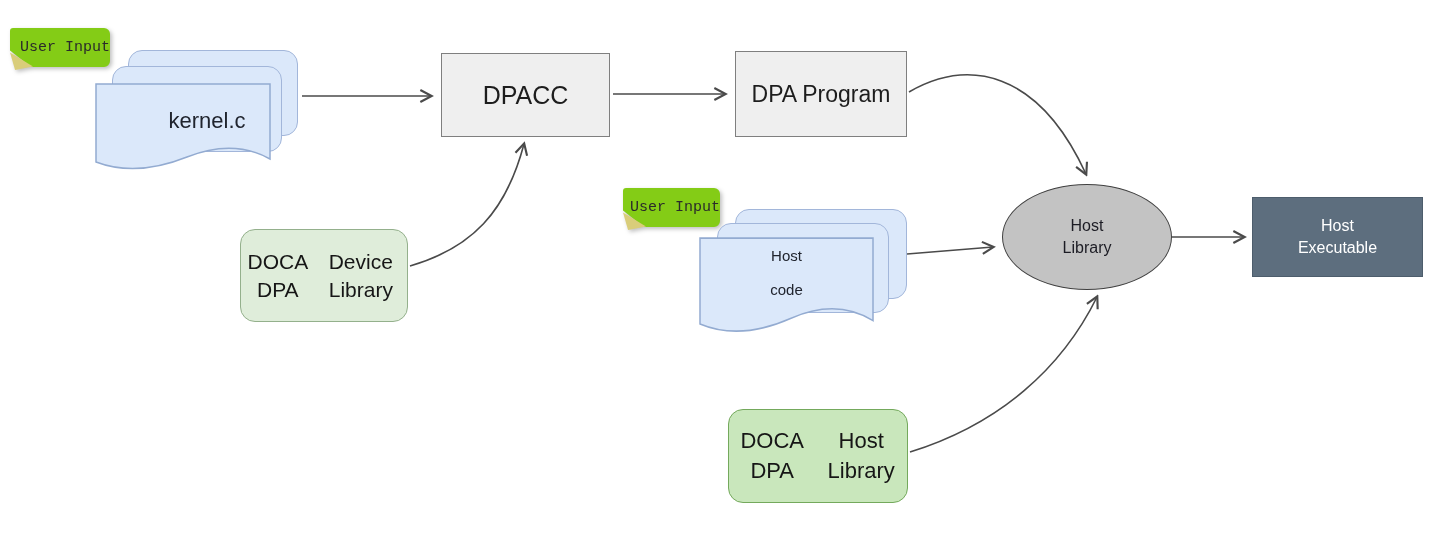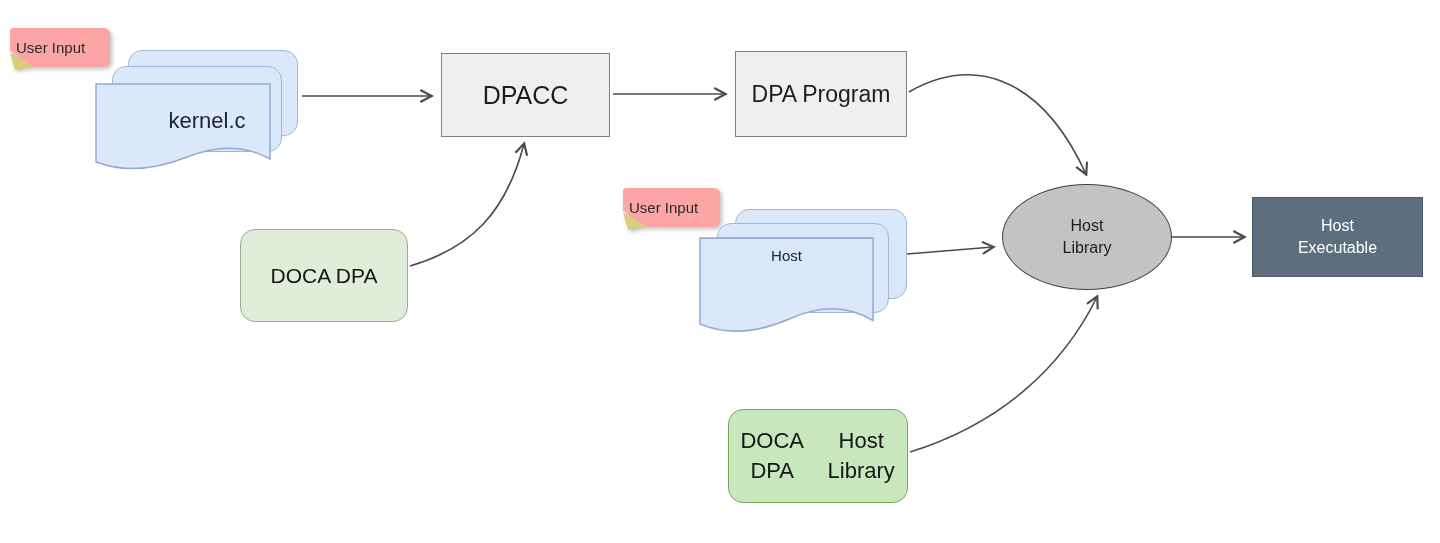--- a/index.html
+++ b/index.html
@@ -24,27 +24,28 @@
   .edges-layer path { stroke: #4a4a4a; stroke-width: 1.6; fill: none; }
 
   
   .note {
     position: absolute;
     filter: drop-shadow(2px 2px 2px rgba(0,0,0,0.25));
   }
   .note-body {
     position: absolute;
     inset: 0;
-    background: #fca5a5;
+    background: #84cc16;
     border-radius: 3px 6px 6px 3px;
     clip-path: polygon(0 0, 100% 0, 100% 100%, 21px 100%, 0 58%);
     display: flex;
     align-items: center;
-    justify-content: flex-start;
+    justify-content: flex-end;
     padding-left: 6px;
+    font-family: Liberation Mono, monospace;
   }
   .note-fold {
     position: absolute;
     left: 0;
     bottom: -3px;
     width: 23px;
     height: 20px;
     background: #d9cd7a;
     clip-path: polygon(0 12%, 100% 82%, 22% 100%);
   }
@@ -171,38 +172,40 @@
   <div class="proc-box" style="left:735px; top:51px; width:172px; height:86px; font-size:23px;">
     <span>DPA Program</span>
   </div>
 
   <div class="proc-box" style="left:441px; top:53px; width:169px; height:84px; font-size:25px;">
     <span>DPACC</span>
   </div>
 
   <div class="lib-box lib-device" style="left:240px; top:229px; width:168px; height:93px;">
     <div>DOCA DPA</div>
+    <div>Device Library</div>
   </div>
 
   <div class="note" style="left:623px; top:188px; width:97px; height:39px;">
     <div class="note-body">
       <span class="note-label">User Input</span>
     </div>
     <div class="note-fold"></div>
   </div>
 
   <div class="doc-stack" style="left:699px; top:209px; width:208px; height:126px;">
     <div class="doc-back" style="left:36px; top:0; width:172px; height:90px;"></div>
     <div class="doc-back" style="left:18px; top:14px; width:172px; height:90px;"></div>
     <div class="doc-front" style="left:0; top:28px; width:175px; height:99px;">
       <svg viewBox="0 0 176 90" preserveAspectRatio="none">
         <path d="M1,1 L175,1 L175,76 C150,62 122,62 92,74 C62,86 30,90 1,79 Z"></path>
       </svg>
       <div class="doc-label multi" style="top:2px;">
         <div>Host</div>
+        <div>code</div>
       </div>
     </div>
   </div>
 
   <div class="ellipse-node" style="left:1002px; top:184px; width:170px; height:106px;">
     <div>Host</div>
     <div>Library</div>
   </div>
 
   <div class="lib-box lib-host" style="left:728px; top:409px; width:180px; height:94px;">

